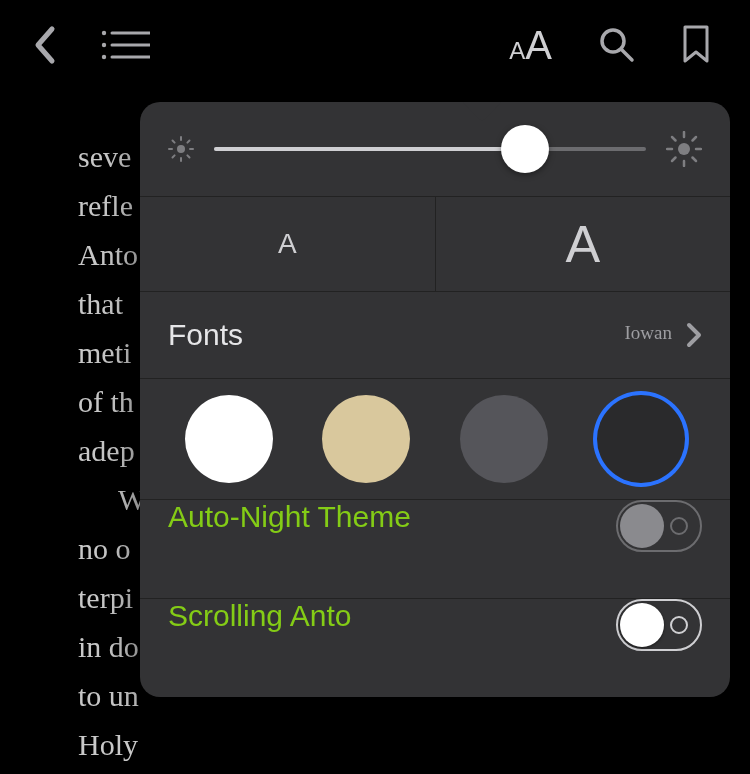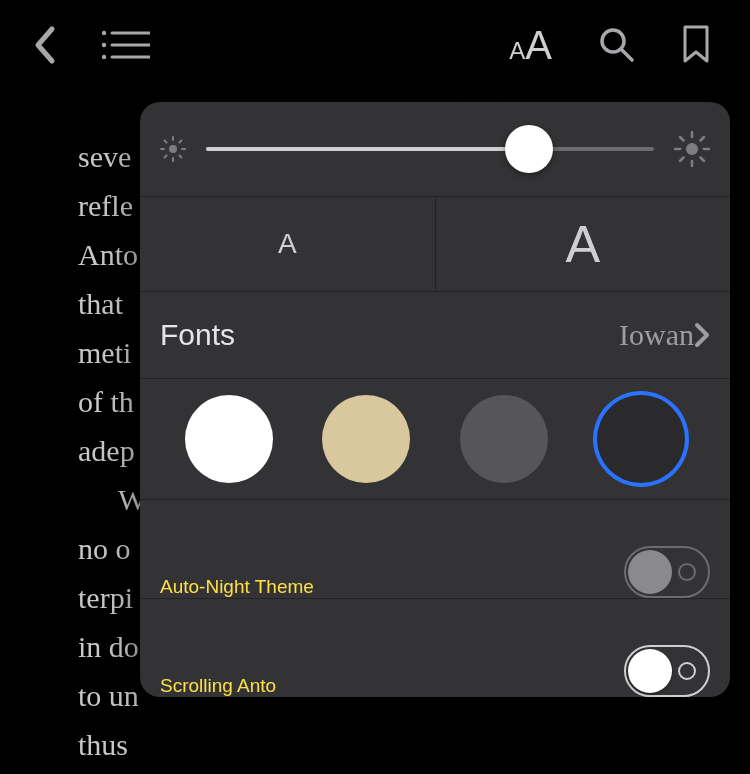--- a/index.html
+++ b/index.html
@@ -5,39 +5,39 @@
   html,body{margin:0;padding:0;background:#000;font-family:Georgia,serif;color:#fff;overflow:hidden}
   #stage{position:relative;width:750px;height:774px;background:#000}
   .topbar{position:absolute;top:0;left:0;right:0;height:90px;display:flex;align-items:center}
   .tb-left{display:flex;align-items:center;gap:44px;padding-left:32px}
   .tb-right{margin-left:auto;display:flex;align-items:center;gap:46px;padding-right:40px}
   .icon svg{display:block}
   .body-text{position:absolute;top:132px;left:78px;right:60px;font-size:30px;line-height:49px;color:#c8c8c8;font-family:Georgia,'Times New Roman',serif}
   .body-text p{margin:0}
   .popover{position:absolute;top:102px;left:140px;width:590px;background:#333335;border-radius:20px;box-shadow:0 6px 40px rgba(0,0,0,.6);overflow:hidden}
   .popover::before{content:"";position:absolute;top:-14px;left:328px;width:28px;height:28px;background:#333335;transform:rotate(45deg);border-radius:4px}
-  .row{position:relative;padding:0 20px;font-family:-apple-system,Helvetica,Arial,sans-serif}
+  .row{position:relative;padding:0 28px;font-family:-apple-system,Helvetica,Arial,sans-serif}
   .sep{border-top:1px solid #222}
   .brightness{height:94px;display:flex;align-items:center;gap:20px}
   .sun-small svg,.sun-big svg{display:block;opacity:.7}
   .slider{flex:1;position:relative;height:40px;display:flex;align-items:center}
   .track{position:absolute;left:0;right:0;height:4px;background:#6c6c6f;border-radius:2px}
   .track-fill{position:absolute;left:0;height:4px;background:#cfcfd2;border-radius:2px}
   .thumb{position:absolute;width:48px;height:48px;background:#fff;border-radius:50%;top:-4px;transform:translateX(-50%);box-shadow:0 2px 6px rgba(0,0,0,.4)}
   .sizerow{display:flex;height:94px;padding:0}
   .sizebtn{flex:1;display:flex;align-items:center;justify-content:center;color:#cfcfd2;font-family:-apple-system,Helvetica,Arial,sans-serif}
   .sizebtn.small{font-size:28px;border-right:1px solid #222}
   .sizebtn.big{font-size:52px}
   .fontsrow{height:86px;display:flex;align-items:center;color:#e6e6e8;font-size:30px}
-  .fontsrow .val{margin-left:auto;color:#9e9ea2;font-family:Georgia,serif;font-size:30px;display:flex;align-items:center;}
+  .fontsrow .val{margin-left:auto;color:#9e9ea2;font-family:Georgia,serif;font-size:19px;display:flex;gap:14px}
   .chev svg{display:block}
   .themerow{height:120px;display:flex;align-items:center;justify-content:space-around;padding:0 20px}
   .swatch{width:88px;height:88px;border-radius:50%}
   .swatch.sel{box-shadow:0 0 0 4px #2b73ff}
-  .togrow{height:98px;display:flex;align-items:flex-end;color:#fde047;font-size:19px}
+  .togrow{height:98px;display:flex;align-items:flex-start;color:#84cc16;font-size:30px}
   .toggle{margin-left:auto;width:86px;height:52px;border-radius:26px;position:relative;box-sizing:border-box}
   .toggle.off{background:#333335;border:2px solid #6c6c6f}
   .toggle .knob{position:absolute;width:44px;height:44px;border-radius:50%;top:2px}
   .toggle.off .knob{left:2px;background:#8a8a8e}
   .toggle .ring{position:absolute;width:14px;height:14px;border:2px solid #6c6c6f;border-radius:50%;right:12px;top:15px}
   .toggle.on{background:#333335;border:2px solid #cfcfd2}
   .toggle.on .knob{left:2px;background:#fff;box-shadow:0 1px 3px rgba(0,0,0,.5)}
   .toggle.on .ring{border-color:#cfcfd2}
 </style>
 </head>
@@ -87,21 +87,20 @@
       <p>Anto</p>
       <p>that</p>
       <p>meti</p>
       <p>of th</p>
       <p>adep</p>
     <p style="text-indent:40px">W</p>
     <p>no o</p>
       <p>terpi</p>
       <p>in do</p>
       <p>to un</p>
-      <p>thus</p>
       <p>Holy</p>
 
   </div>
 
   <div class="popover">
 
     <div class="row brightness">
       <span class="sun-small">
         <svg width="26" height="26" viewBox="0 0 26 26">
             <circle cx="13" cy="13" r="4" fill="#9e9ea2"></circle>

